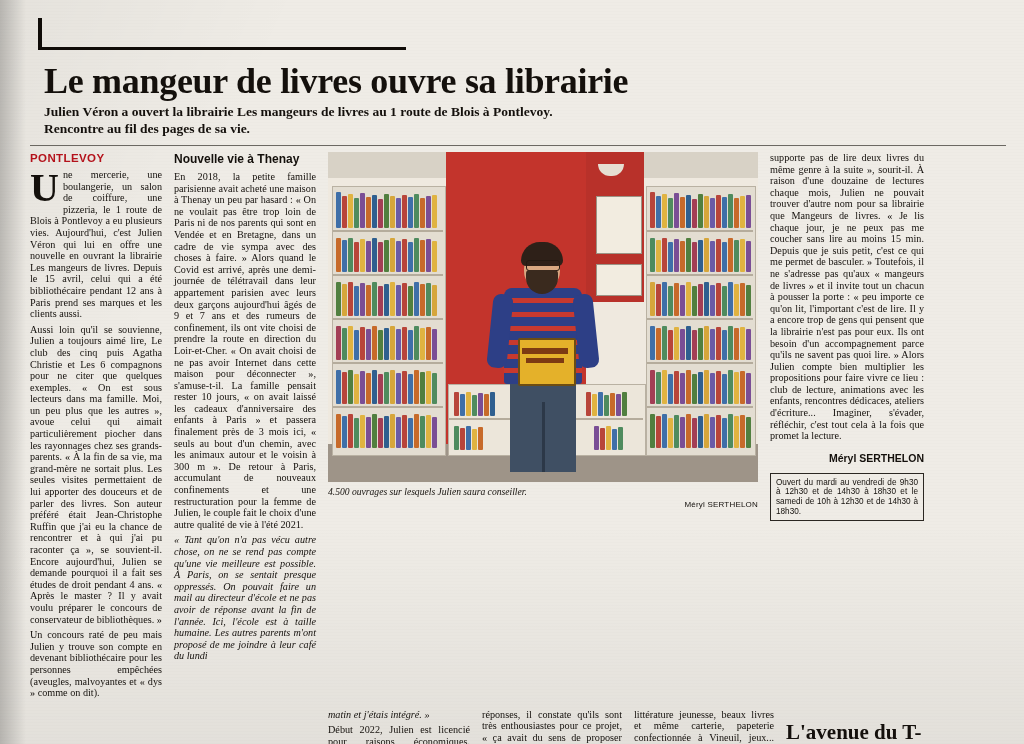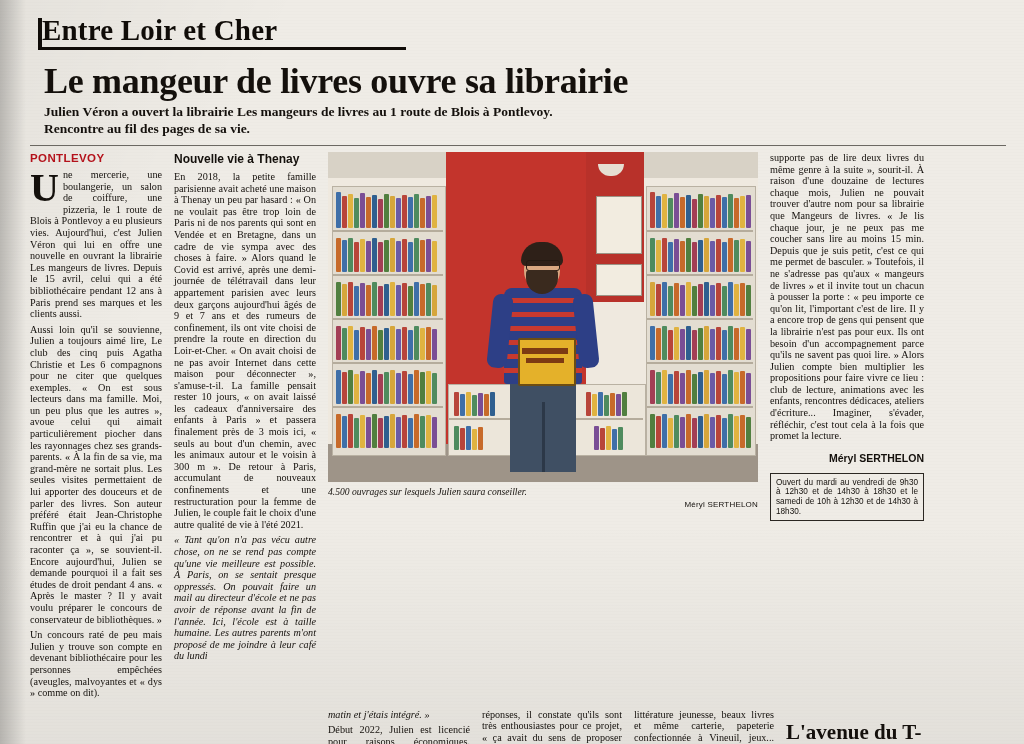--- a/index.html
+++ b/index.html
@@ -148,21 +148,20 @@
   .ph-poster{position:absolute;background:#f2ece0;border:1px solid #9b9385;}
   .ph-lamp{position:absolute;left:270px;top:12px;width:26px;height:12px;background:#e6dfd2;border-radius:0 0 12px 12px;}
 </style>
 </head>
 <body>
 
 <div class="page">
 
   <div class="masthead">
     <span class="rubric-tickleft"></span>
-    <span class="rubric">Entre Loir et Cher</span>
     <span class="rubric-underline"></span>
   </div>
 
   <div class="headline">Le mangeur de livres ouvre sa librairie</div>
   <div class="standfirst">
     <div>Julien Véron a ouvert la librairie Les mangeurs de livres au 1 route de Blois à Pontlevoy.</div>
     <div>Rencontre au fil des pages de sa vie.</div>
   </div>
 
   <div class="rule-top"></div>

